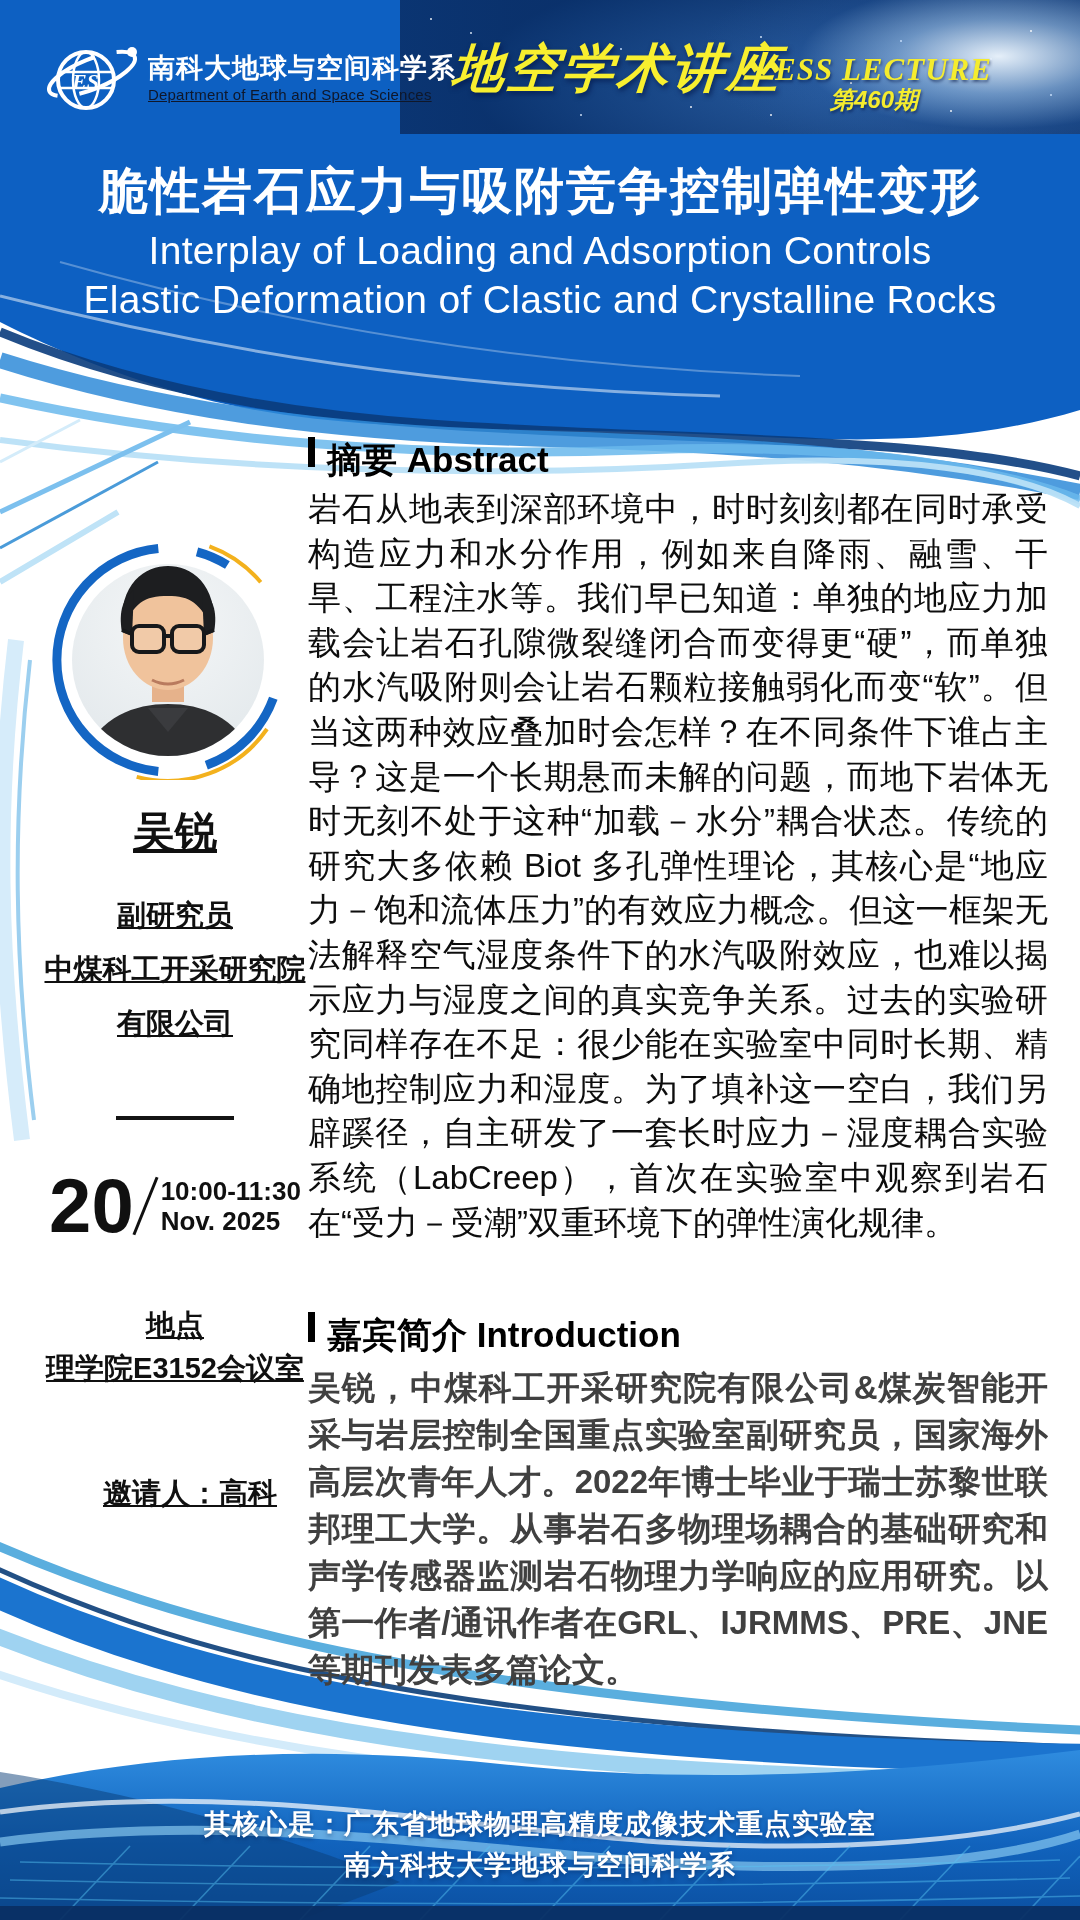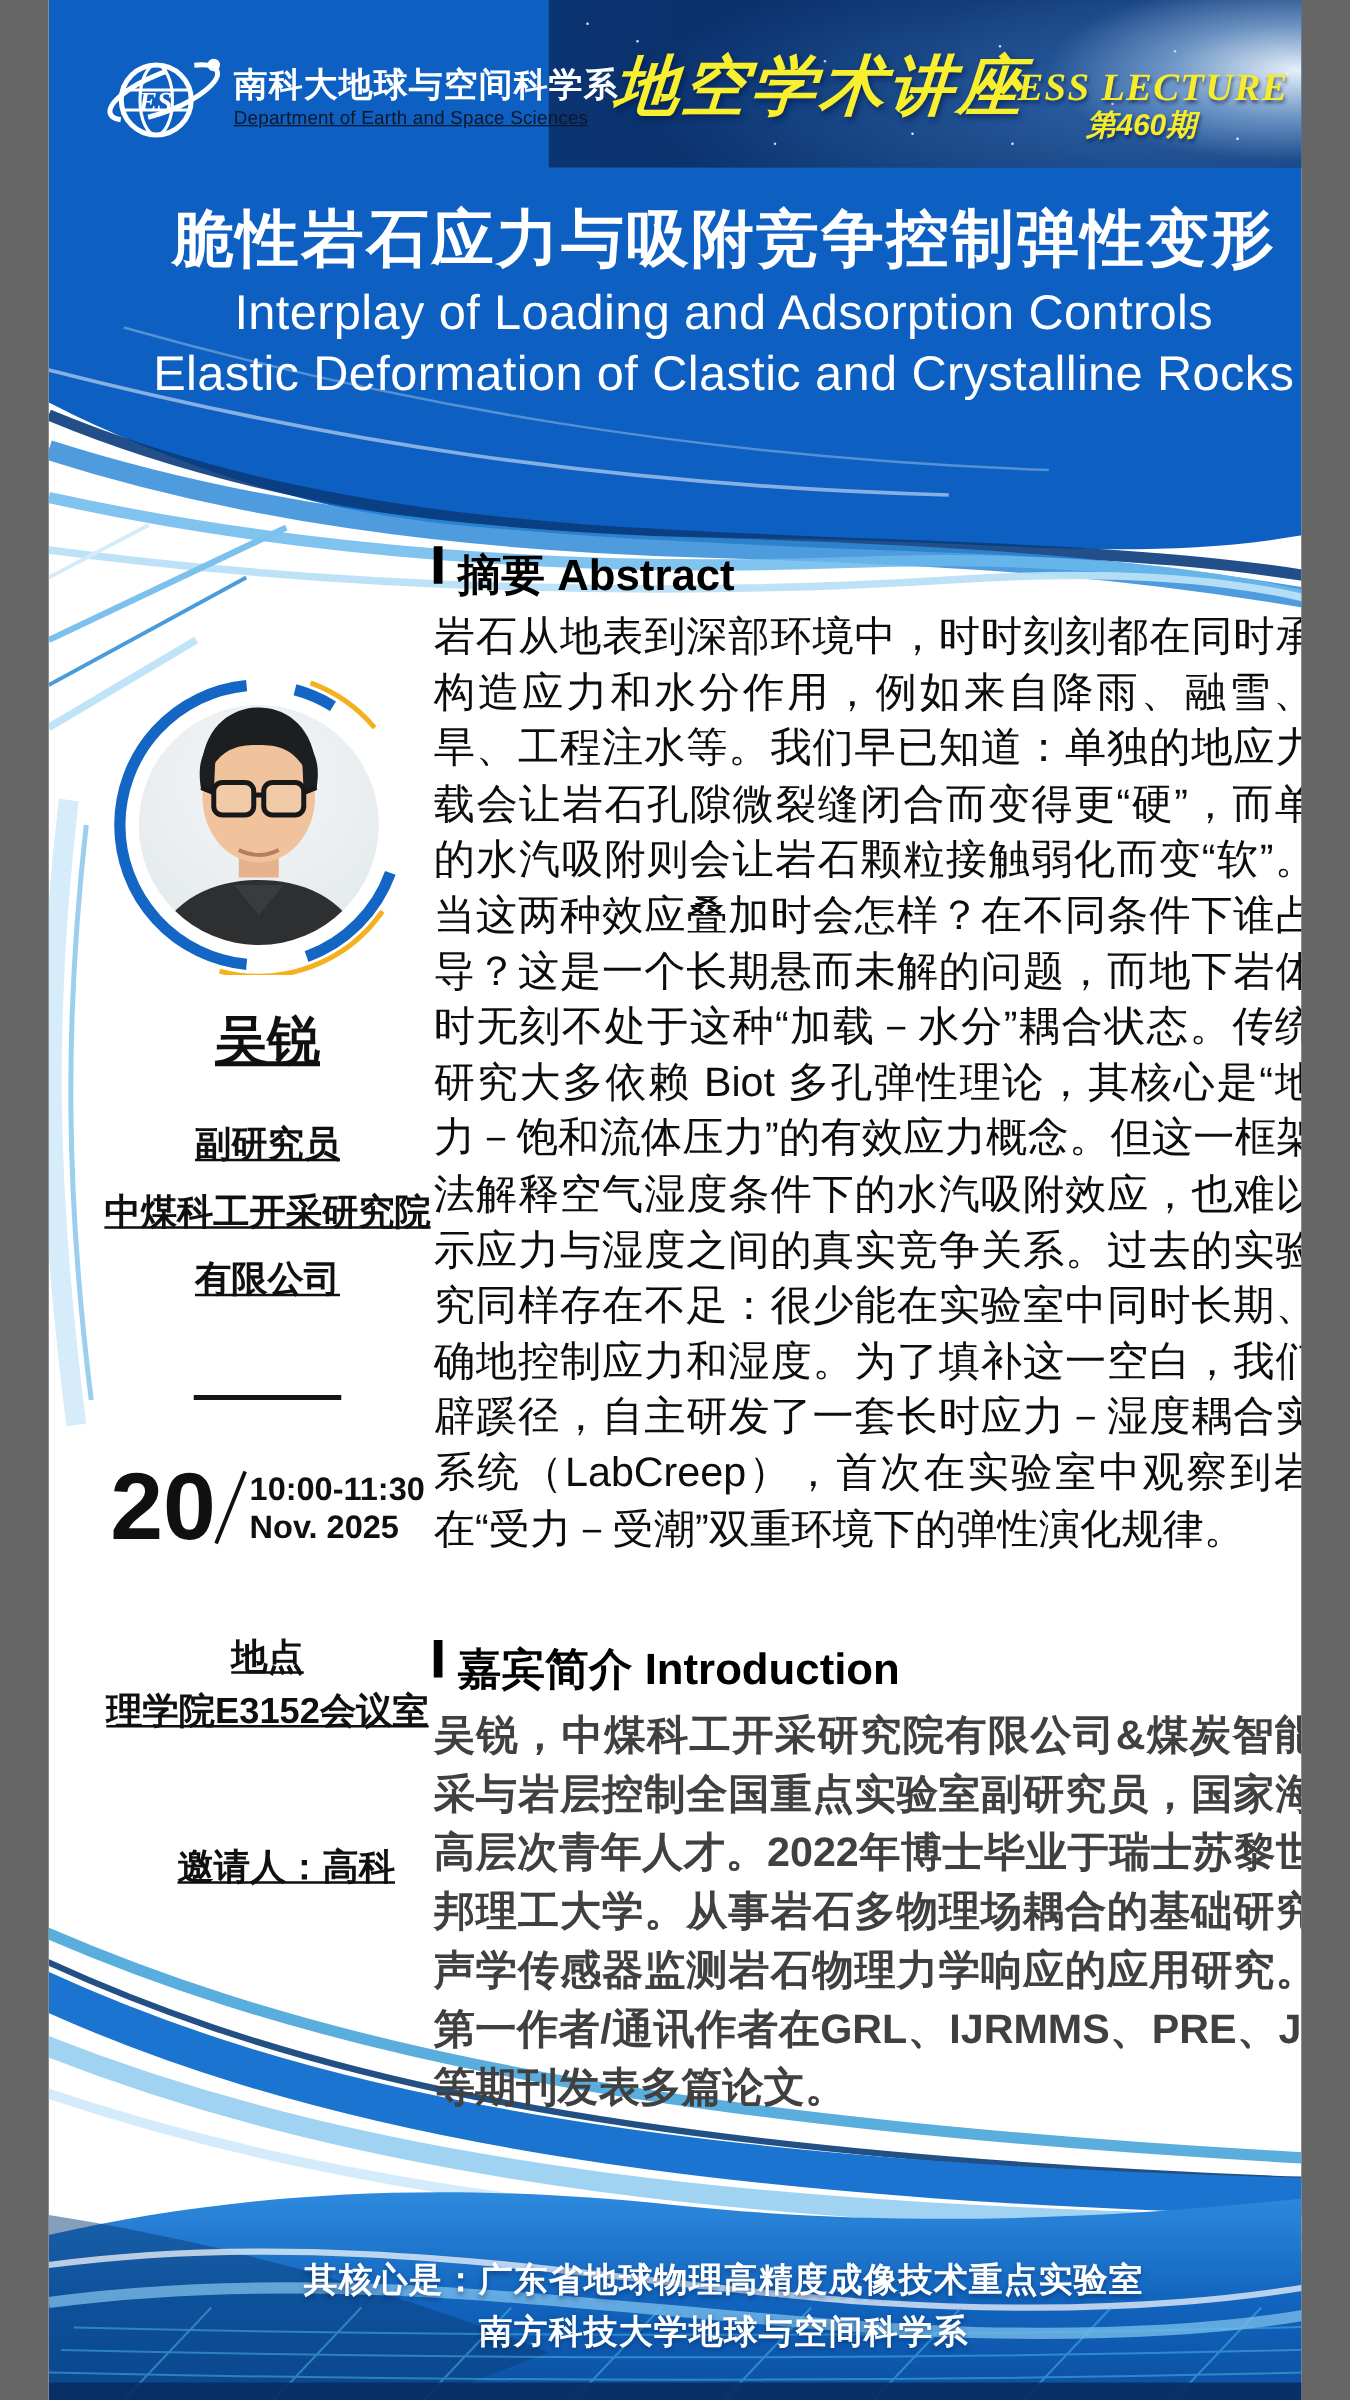--- a/index.html
+++ b/index.html
@@ -1,17 +1,17 @@
 <!DOCTYPE html>
 <html><head>
 <meta charset="utf-8">
 <style>
   html,body{margin:0;padding:0;background:#666;}
   .poster{
-    position:relative;width:1002px;height:1920px;margin:0 auto;
+    position:relative;width:1080px;height:1920px;margin:0 auto;
     background:#ffffff;overflow:hidden;
     font-family:"Liberation Sans","DejaVu Sans",sans-serif;
   }
   .abs{position:absolute;}
   svg{display:block;}
 
   
   .hero-svg{top:0;left:0;z-index:0;}
   .galaxy{
     left:400px;top:0;width:680px;height:134px;z-index:1;

